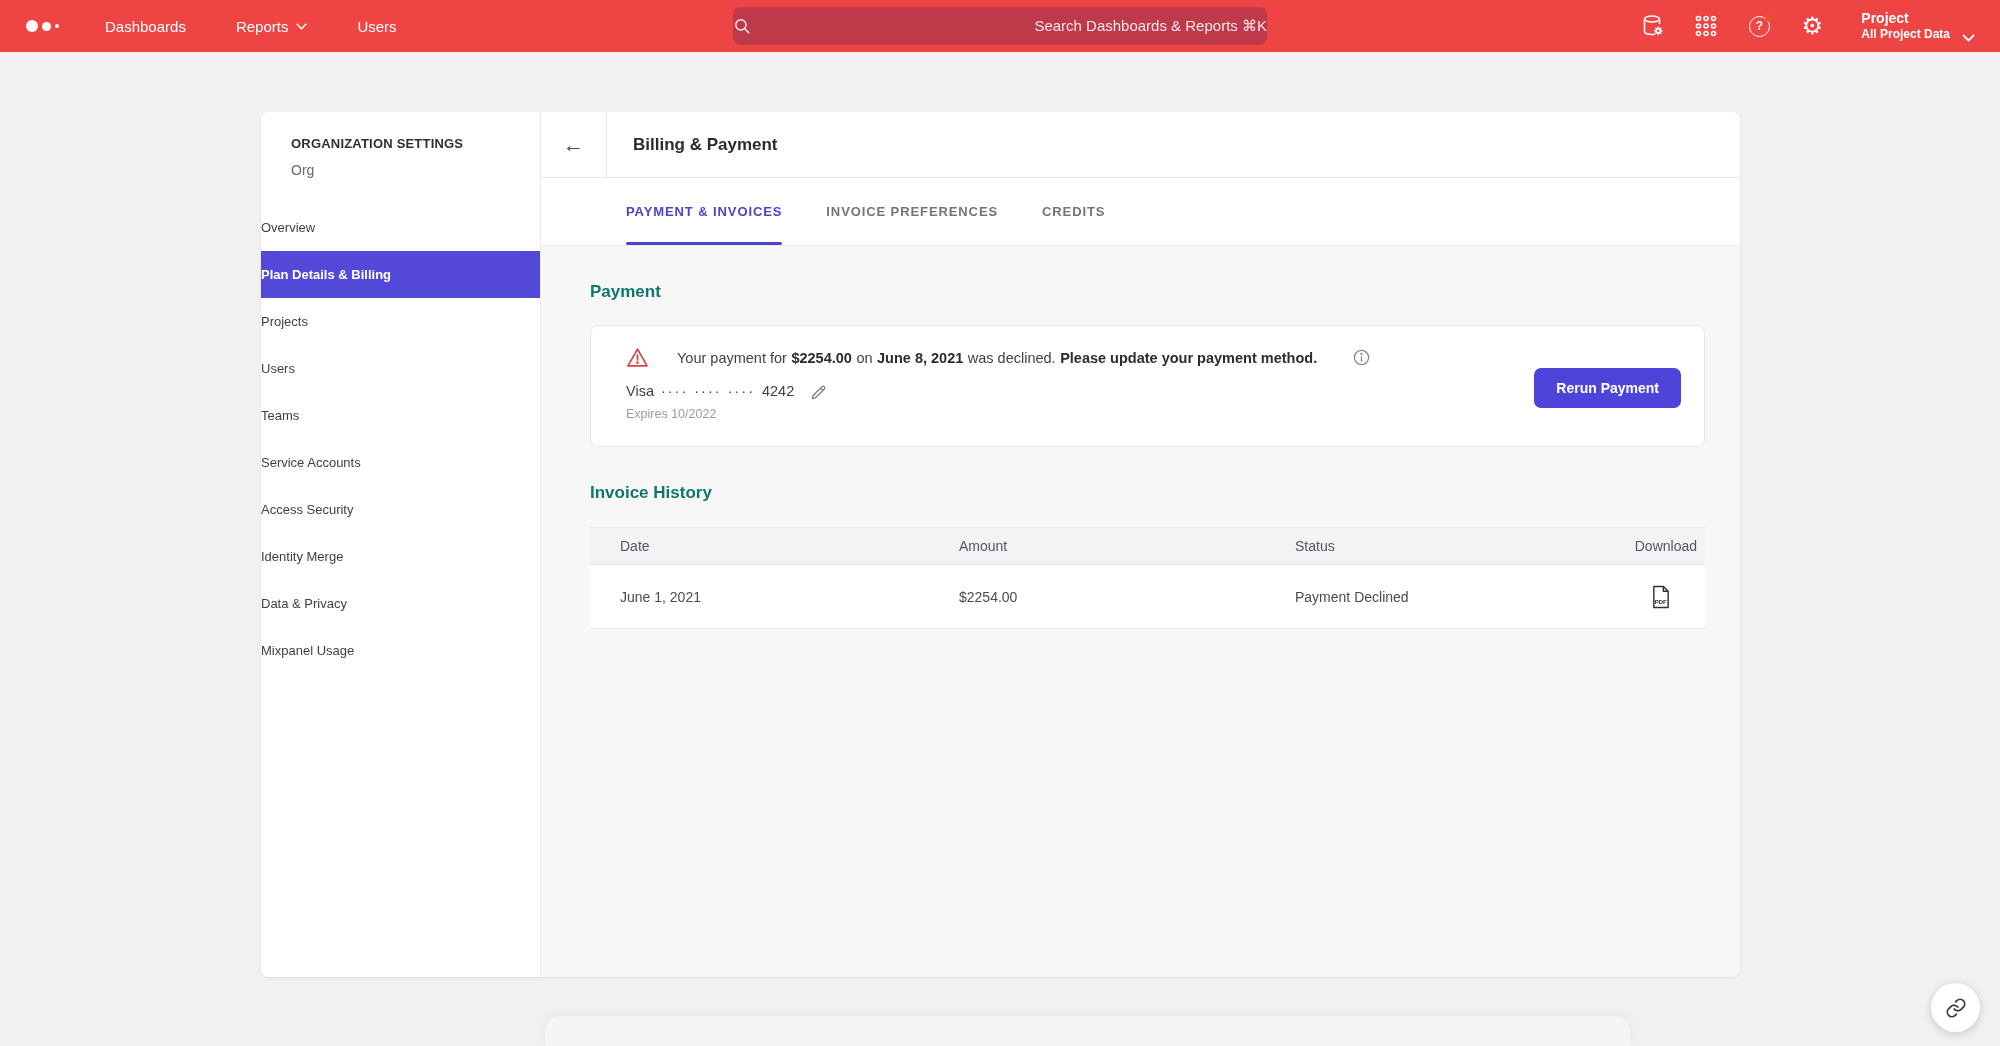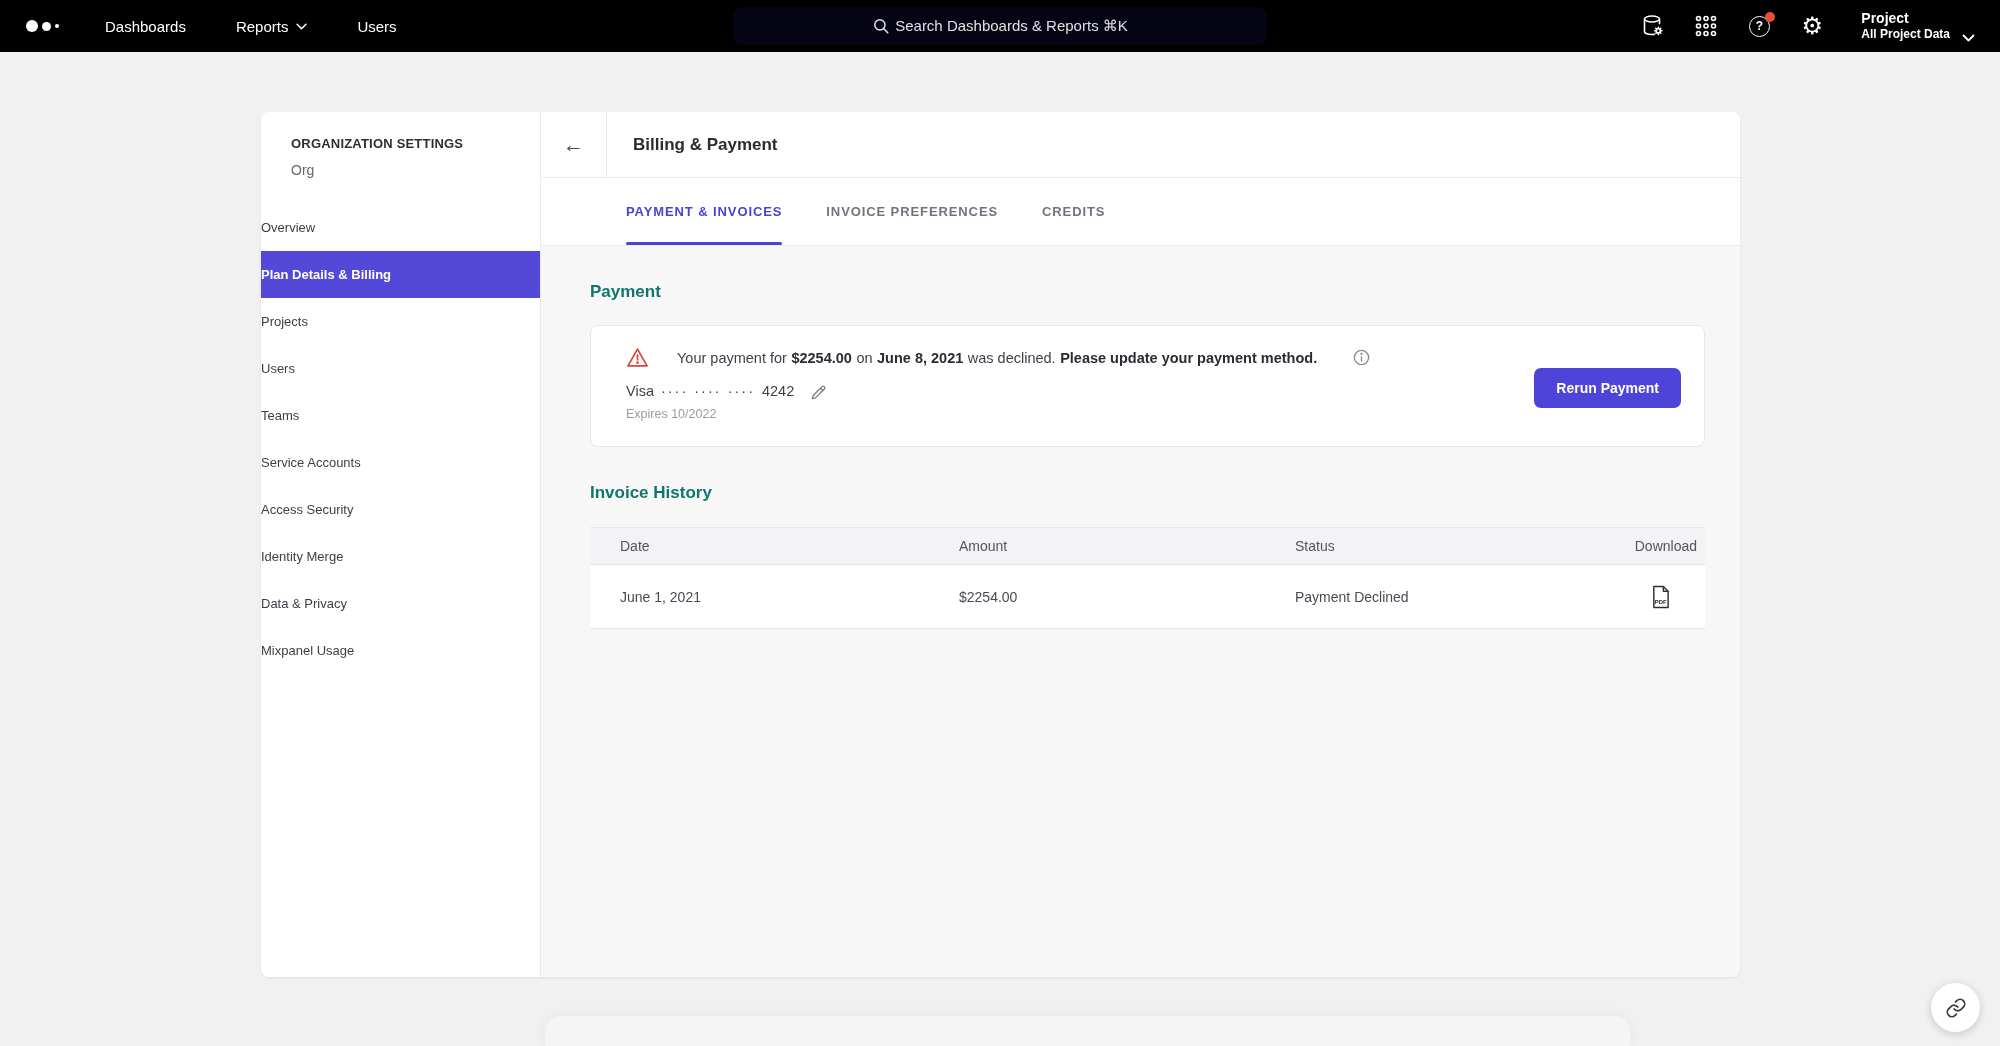--- a/index.html
+++ b/index.html
@@ -8,33 +8,33 @@
     font-family:"Liberation Sans", sans-serif;
     background:#f1f1f2;
     position:relative;
     overflow:hidden;
     color:#2b2b33;
   }
 
   
   .navbar {
     position:absolute; top:0; left:0; width:2000px; height:52px;
-    background:#000000; display:flex; align-items:center; z-index:20;
+    background:#ef4444; display:flex; align-items:center; z-index:20;
   }
   .logo { margin-left:26px; display:flex; align-items:center; gap:4px; cursor:pointer; }
   .logo .c1 { width:12px; height:12px; border-radius:50%; background:#fff; }
   .logo .c2 { width:9px;  height:9px;  border-radius:50%; background:#fff; }
   .logo .c3 { width:4px;  height:4px;  border-radius:50%; background:#fff; }
   .nav-links { display:flex; align-items:center; margin-left:46px; gap:50px; }
   .nav-link { color:#fff; font-size:15px; font-weight:500; cursor:pointer; display:flex; align-items:center; gap:8px; }
   .chev { display:inline-block; }
   .search-box {
     position:absolute; left:733px; top:7px; width:534px; height:38px;
     background:rgba(20,18,90,0.22); border-radius:8px;
-    display:flex; align-items:center; justify-content:center; gap:5px;
+    display:flex; align-items:center; justify-content:space-between; gap:5px;
     color:rgba(255,255,255,0.88); font-size:15px; cursor:text;
   }
   .nav-right { position:absolute; right:25px; top:0; height:52px; display:flex; align-items:center; gap:29px; }
   .nav-icon { width:24px; height:24px; display:flex; align-items:center; justify-content:center; cursor:pointer; position:relative; color:#fff; }
   .help-circle {
     width:21px; height:21px; border:1.7px solid #fff; border-radius:50%;
     display:flex; align-items:center; justify-content:center;
     font-size:12px; font-weight:700; color:#fff;
   }
   .help-badge { position:absolute; top:-2px; right:-4px; width:10px; height:10px; border-radius:50%; background:#ea4f35; }

